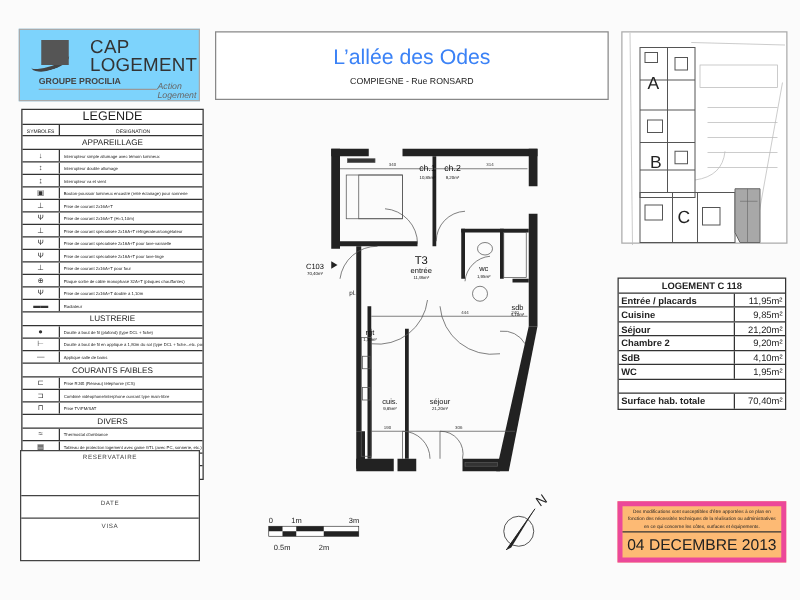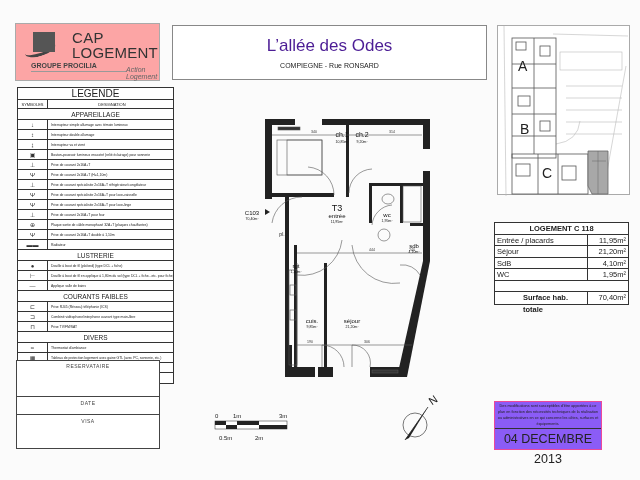--- a/index.html
+++ b/index.html
@@ -1,70 +1,70 @@
 <!DOCTYPE html>
 <html><head>
 <meta charset="utf-8">
 <style>
   * { box-sizing: border-box; margin: 0; padding: 0; }
   html, body { width: 640px; height: 480px; background: #fbfbfb; overflow: hidden; }
   body { position: relative; font-family: "Liberation Sans", sans-serif; color: #222; }
 
   
-  .logo { position: absolute; left: 15px; top: 23px; width: 145px; height: 58px; border: 1px solid #aaa; background: #fca5a5; }
+  .logo { position: absolute; left: 15px; top: 23px; width: 145px; height: 58px; border: 1px solid #aaa; background: #7dd3fc; }
   .logo .mark { position: absolute; left: 17px; top: 8px; width: 22px; height: 20px; background: #555; }
   .logo .swoosh { position: absolute; left: 8px; top: 18px; width: 32px; height: 14px; border-bottom: 3px solid #444; border-radius: 0 0 50% 50%; transform: rotate(-18deg); }
   .logo .cap { position: absolute; left: 56px; top: 5px; font-size: 15px; color: #333; letter-spacing: 0.3px; }
   .logo .logement { position: absolute; left: 56px; top: 20px; font-size: 15px; color: #333; letter-spacing: 0.2px; }
   .logo .groupe { position: absolute; left: 15px; top: 38px; font-size: 7px; font-weight: bold; color: #444; }
   .logo .rule { position: absolute; left: 15px; top: 47px; width: 95px; border-top: 1px solid #999; }
   .logo .action { position: absolute; left: 110px; top: 42px; font-size: 7px; font-style: italic; color: #666; line-height: 7px; }
 
   
-  .legend { position: absolute; left: 17px; top: 87px; width: 157px; border: 1px solid #333; background: #fff; }
+  .legend { position: absolute; left: 17px; top: 87px; width: 146px; border: 1px solid #333; background: #fff; }
   .legend .title { text-align: center; font-size: 10px; border-bottom: 1px solid #333; height: 12px; line-height: 12px; }
   .legend .hdr { display: flex; border-bottom: 1px solid #333; height: 9px; font-size: 4px; line-height: 9px; }
   .legend .hdr div { text-align: center; }
   .legend .c1 { width: 30px; border-right: 1px solid #333; flex-shrink: 0; text-align: center; }
   .legend .c2 { flex: 1; padding-left: 3px; }
   .legend .section { text-align: center; font-size: 6.5px; border-bottom: 1px solid #333; height: 11px; line-height: 11px; }
   .legend .row { display: flex; border-bottom: 1px solid #333; height: 10px; font-size: 3.4px; line-height: 10px; white-space: nowrap; overflow: hidden; }
   .legend .row:last-child { border-bottom: none; }
   .legend .sym { font-size: 6px; color: #333; }
 
   
   .resa { position: absolute; left: 16px; top: 360px; width: 144px; height: 89px; border: 1px solid #444; background: #fff; }
   .resa div { text-align: center; font-size: 5px; letter-spacing: 0.5px; color: #444; }
   .resa .r1 { height: 36px; padding-top: 2px; border-bottom: 1px solid #444; }
   .resa .r2 { height: 18px; padding-top: 3px; border-bottom: 1px solid #444; }
   .resa .r3 { padding-top: 3px; }
 
   
   .title-box { position: absolute; left: 172px; top: 25px; width: 315px; height: 55px; border: 1px solid #888; background: #fff; text-align: center; }
-  .title-box .main { font-size: 17px; margin-top: 10px; color: #4c1d95; }
+  .title-box .main { font-size: 17px; margin-top: 10px; color: #3b82f6; }
   .title-box .sub { font-size: 7px; margin-top: 6px; color: #222; }
 
   
   .siteplan { position: absolute; left: 497px; top: 25px; width: 133px; height: 170px; border: 1px solid #aaa; background: #fff; }
   .siteplan svg { position: absolute; left: 0; top: 0; }
 
   
   .surf { position: absolute; left: 494px; top: 222px; width: 135px; border: 1px solid #333; background: #fff; font-size: 7.5px; }
   .surf .center { text-align: center; border-bottom: 1px solid #333; height: 11.5px; line-height: 11px; }
   .surf .bold { font-weight: bold; }
   .surf .r { display: flex; border-bottom: 1px solid #333; height: 11.5px; line-height: 11px; }
-  .surf .r .k { flex: 1; padding-left: 2px; border-right: 1px solid #333; }
+  .surf .r .k { flex: 1; padding-left: 2px; border-right: 1px solid #333; font-weight: bold; }
   .surf .r .v { width: 40px; text-align: right; padding-right: 2px; }
   .surf .spacer { height: 11.5px; border-bottom: 1px solid #333; }
-  .surf .total { display: flex; height: 12px; line-height: 12px; font-weight: bold; margin-left: 26px; }
+  .surf .total { display: flex; height: 12px; line-height: 12px; font-weight: bold; }
   .surf .total .k { flex: 1; padding-left: 2px; border-right: 1px solid #333; }
   .surf .total .v { width: 40px; text-align: right; padding-right: 2px; font-weight: normal; }
 
   
-  .disclaimer { position: absolute; left: 494px; top: 401px; width: 108px; border: 1px solid #ec4899; background: #8b5cf6; }
+  .disclaimer { position: absolute; left: 494px; top: 401px; width: 135px; border: 4px solid #ec4899; background: #fdba74; }
   .disclaimer .note { font-size: 3.8px; text-align: center; line-height: 6px; padding: 1px 2px; border-bottom: 1px solid #333; }
   .disclaimer .date { font-size: 12.5px; text-align: center; height: 20px; line-height: 20px; color: #222; }
 
   
   .plan { position: absolute; left: 212px; top: 105px; }
   .lbl { font-family: "Liberation Sans", sans-serif; }
 
   .scale { position: absolute; left: 213px; top: 412px; }
   .north { position: absolute; left: 395px; top: 385px; }
 </style>
@@ -244,22 +244,30 @@
 </div>
 
 <div class="surf">
   <div class="center bold">LOGEMENT C 118</div>
   <div id="surf-rows">
       <div class="r">
         <div class="k">Entrée / placards</div>
         <div class="v">11,95m²</div>
       </div>
       <div class="r">
+        <div class="k">Cuisine</div>
+        <div class="v">9,85m²</div>
+      </div>
+      <div class="r">
         <div class="k">Séjour</div>
         <div class="v">21,20m²</div>
+      </div>
+      <div class="r">
+        <div class="k">Chambre 2</div>
+        <div class="v">9,20m²</div>
       </div>
       <div class="r">
         <div class="k">SdB</div>
         <div class="v">4,10m²</div>
       </div>
       <div class="r">
         <div class="k">WC</div>
         <div class="v">1,95m²</div>
       </div>
     </div>

